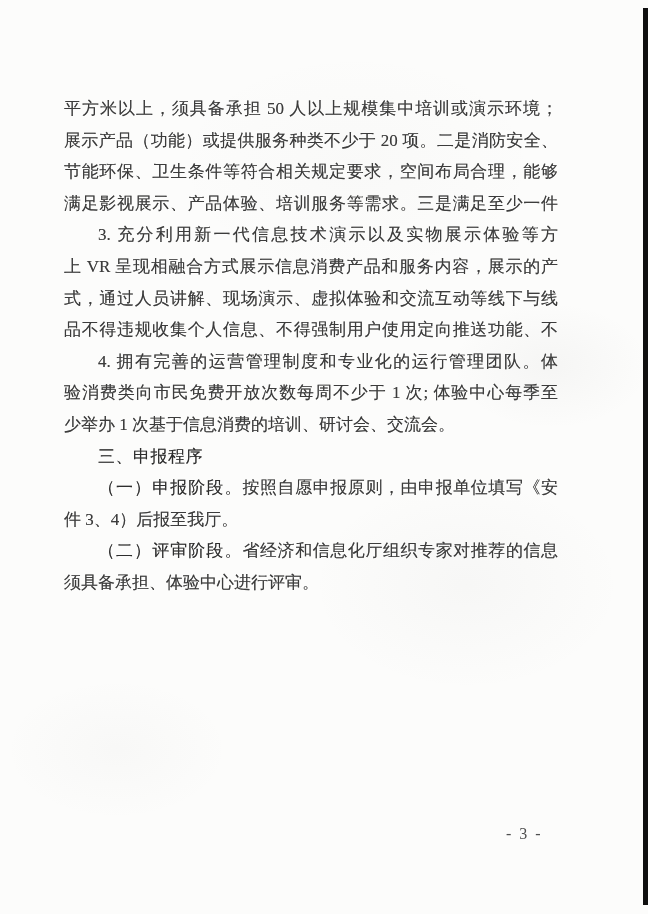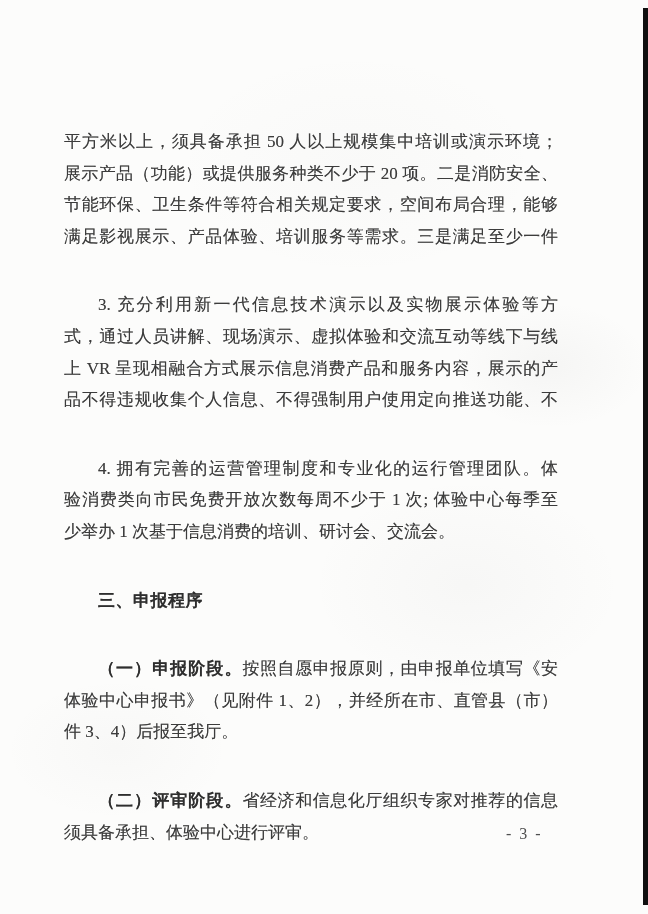--- a/index.html
+++ b/index.html
@@ -20,44 +20,43 @@
     background-color: #fcfcfb;
     background-image:
       radial-gradient(140px 90px at 85% 40%, rgba(120,120,120,0.05), transparent 70%),
       radial-gradient(220px 150px at 72% 64%, rgba(120,120,120,0.04), transparent 70%),
       radial-gradient(160px 100px at 18% 82%, rgba(120,120,120,0.03), transparent 70%),
       radial-gradient(260px 160px at 55% 18%, rgba(130,130,130,0.025), transparent 70%);
   }
   .doc-body {
     position: absolute;
     left: 64px;
-    top: 126px;
+    top: 93px;
     width: 494px;
   }
   .line {
     font-size: 17px;
     line-height: 31.6px;
     height: 31.6px;
     color: #3c3c3c;
     text-align: justify;
     text-align-last: justify;
     text-justify: inter-ideograph;
     white-space: normal;
     text-shadow: 0 0 0.5px rgba(70,70,70,0.55);
     font-family: "Liberation Serif", "DejaVu Serif", serif;
   }
   .line.last {
     text-align-last: left;
   }
   .line.indent {
     text-indent: 34px;
-    margin-top: 37px;
   }
   .bold-run {
-    font-weight: 700;
+    font-weight: 400;
     color: #2e2e2e;
     font-family: "Liberation Sans", "DejaVu Sans", sans-serif;
     letter-spacing: 0.5px;
   }
   .page-number {
     position: absolute;
     left: 506px;
     top: 822px;
     font-size: 16px;
     line-height: 24px;
@@ -77,28 +76,27 @@
 </head>
 <body>
 
 <div class="page">
   <div class="doc-body">
       <div class="line"><span>平方米以上，须具备承担 50 人以上规模集中培训或演示环境；</span></div>
       <div class="line"><span>展示产品（功能）或提供服务种类不少于 20 项。二是消防安全、</span></div>
       <div class="line"><span>节能环保、卫生条件等符合相关规定要求，空间布局合理，能够</span></div>
       <div class="line"><span>满足影视展示、产品体验、培训服务等需求。三是满足至少一件</span></div>
       <div class="line indent"><span>3. 充分利用新一代信息技术演示以及实物展示体验等方</span></div>
+      <div class="line"><span>上 VR 呈现相融合方式展示信息消费产品和服务内容，展示的产</span></div>
       <div class="line"><span>式，通过人员讲解、现场演示、虚拟体验和交流互动等线下与线</span></div>
-      <div class="line"><span>上 VR 呈现相融合方式展示信息消费产品和服务内容，展示的产</span></div>
       <div class="line"><span>品不得违规收集个人信息、不得强制用户使用定向推送功能、不</span></div>
       <div class="line indent"><span>4. 拥有完善的运营管理制度和专业化的运行管理团队。体</span></div>
       <div class="line"><span>验消费类向市民免费开放次数每周不少于 1 次; 体验中心每季至</span></div>
       <div class="line last"><span>少举办 1 次基于信息消费的培训、研讨会、交流会。</span></div>
       <div class="line indent last"><span class="bold-run">三、申报程序</span></div>
       <div class="line indent"><span class="bold-run">（一）申报阶段。</span><span>按照自愿申报原则，由申报单位填写《安</span></div>
-      <div class="line"><span>体验中心申报书》（见附件 1、2），并经所在市、直管县（市）</span></div>
       <div class="line last"><span>件 3、4）后报至我厅。</span></div>
       <div class="line indent"><span class="bold-run">（二）评审阶段。</span><span>省经济和信息化厅组织专家对推荐的信息</span></div>
       <div class="line last"><span>须具备承担、体验中心进行评审。</span></div>
     </div>
   <div class="page-number">- 3 -</div>
   <div class="scan-edge-right"></div>
 </div>
 
 </body></html>

